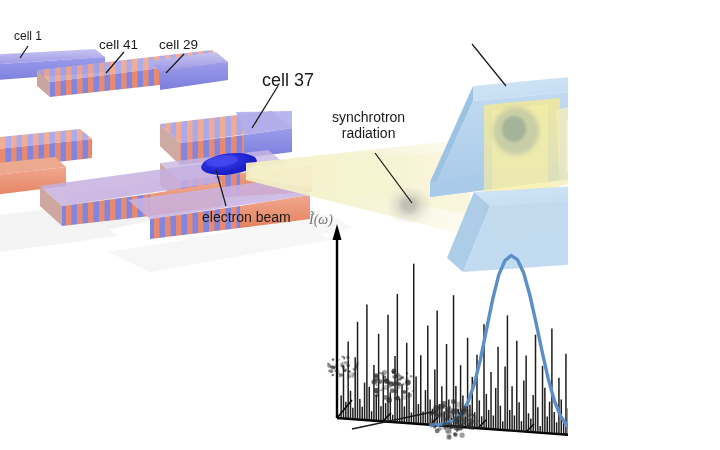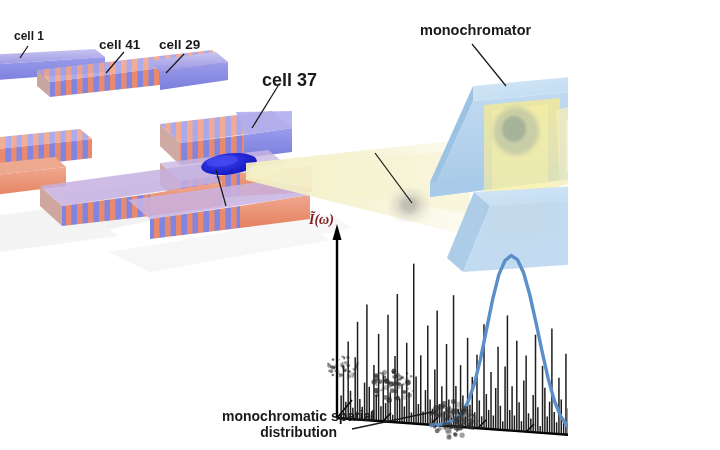--- a/index.html
+++ b/index.html
@@ -1,26 +1,26 @@
 <!DOCTYPE html>
 <html><head>
 <meta charset="utf-8">
 <style>
   html,body{margin:0;padding:0;background:#ffffff;}
   body{width:720px;height:450px;overflow:hidden;
        font-family:"Liberation Sans", sans-serif;}
-  #stage{position:relative;width:568px;height:450px;background:#fff;overflow:hidden;font-weight:bold;}
+  #stage{position:relative;width:568px;height:450px;background:#fff;overflow:hidden;}
   svg.layer{position:absolute;left:0;top:0;width:720px;height:450px;overflow:visible;}
   .lbl{position:absolute;font-family:"Liberation Sans", sans-serif;
        color:#1a1a1a;font-size:13.5px;line-height:1.12;white-space:nowrap;}
   .lbl.small{font-size:12px;}
   .lbl.blue{color:#5b8fc9;font-size:13.5px;}
   .lbl.center{text-align:center;}
   .axlbl{position:absolute;font-family:"Liberation Serif", serif;
-         font-style:italic;color:#7f1d1d;font-size:13px;}
+         font-style:italic;color:#737373;font-size:13px;}
 </style>
 </head>
 <body>
 
 <div id="stage">
 
   <svg class="layer" viewBox="0 0 720 450">
     <defs>
 
       <linearGradient id="blueTop" x1="0" y1="0" x2="0" y2="1">
@@ -624,33 +624,33 @@
   </svg>
 
   <div class="lbl small" style="left:14px;top:30px;">cell 1</div>
 
   <div class="lbl" style="left:99px;top:37px;">cell 41</div>
 
   <div class="lbl" style="left:159px;top:37px;">cell 29</div>
 
   <div class="lbl" style="left:262px;top:70px;font-size:18px;">cell 37</div>
 
-
-
-  <div class="lbl" style="left:420px;top:22px;font-size:14.5px;">monochromator</div>
+  <div class="lbl" style="left:202px;top:210px;font-size:14px;">electron beam</div>
+
+  <div class="lbl center" style="left:332px;top:110px;font-size:14px;">
+    <div>synchrotron</div>
+    <div>radiation</div>
+  </div>
+
 
   <div class="lbl" style="left:641px;top:33px;font-size:14.5px;">detected ima</div>
 
   <div class="lbl blue" style="left:634px;top:310px;">
     <div>monochromato</div>
     <div style="text-align:right;">bandwidt</div>
   </div>
 
-  <div class="lbl center" style="left:222px;top:409px;font-size:14px;">
-    <div>monochromatic spatial</div>
-    <div>distribution</div>
-  </div>
 
   <div class="axlbl" style="left:309px;top:212px;font-size:14px;">Ĩ(ω)</div>
 
   <div class="axlbl" style="left:627px;top:424px;font-size:13px;">ω</div>
 
 </div>
 
 </body></html>

